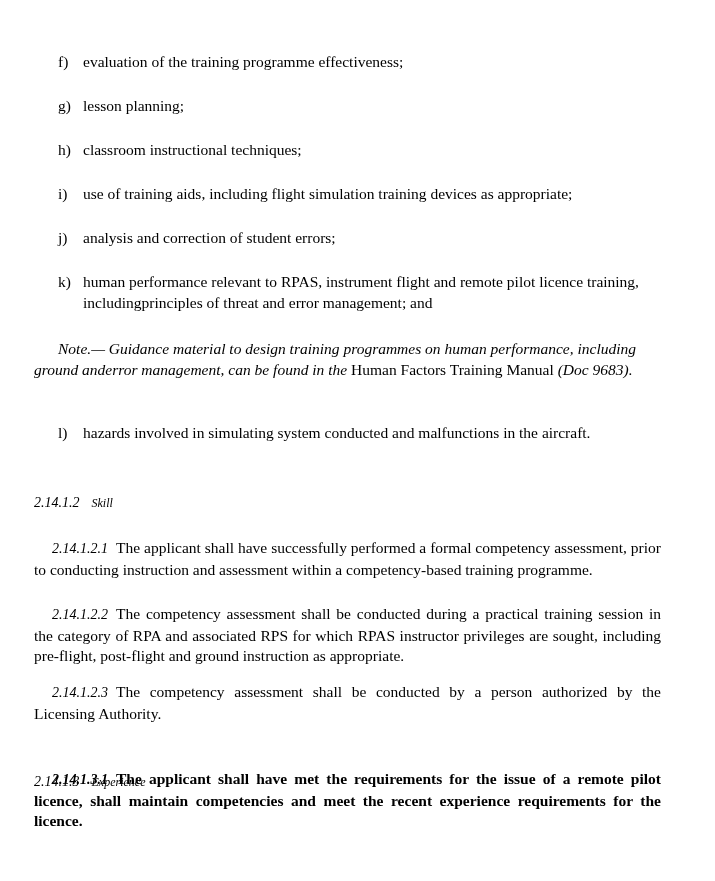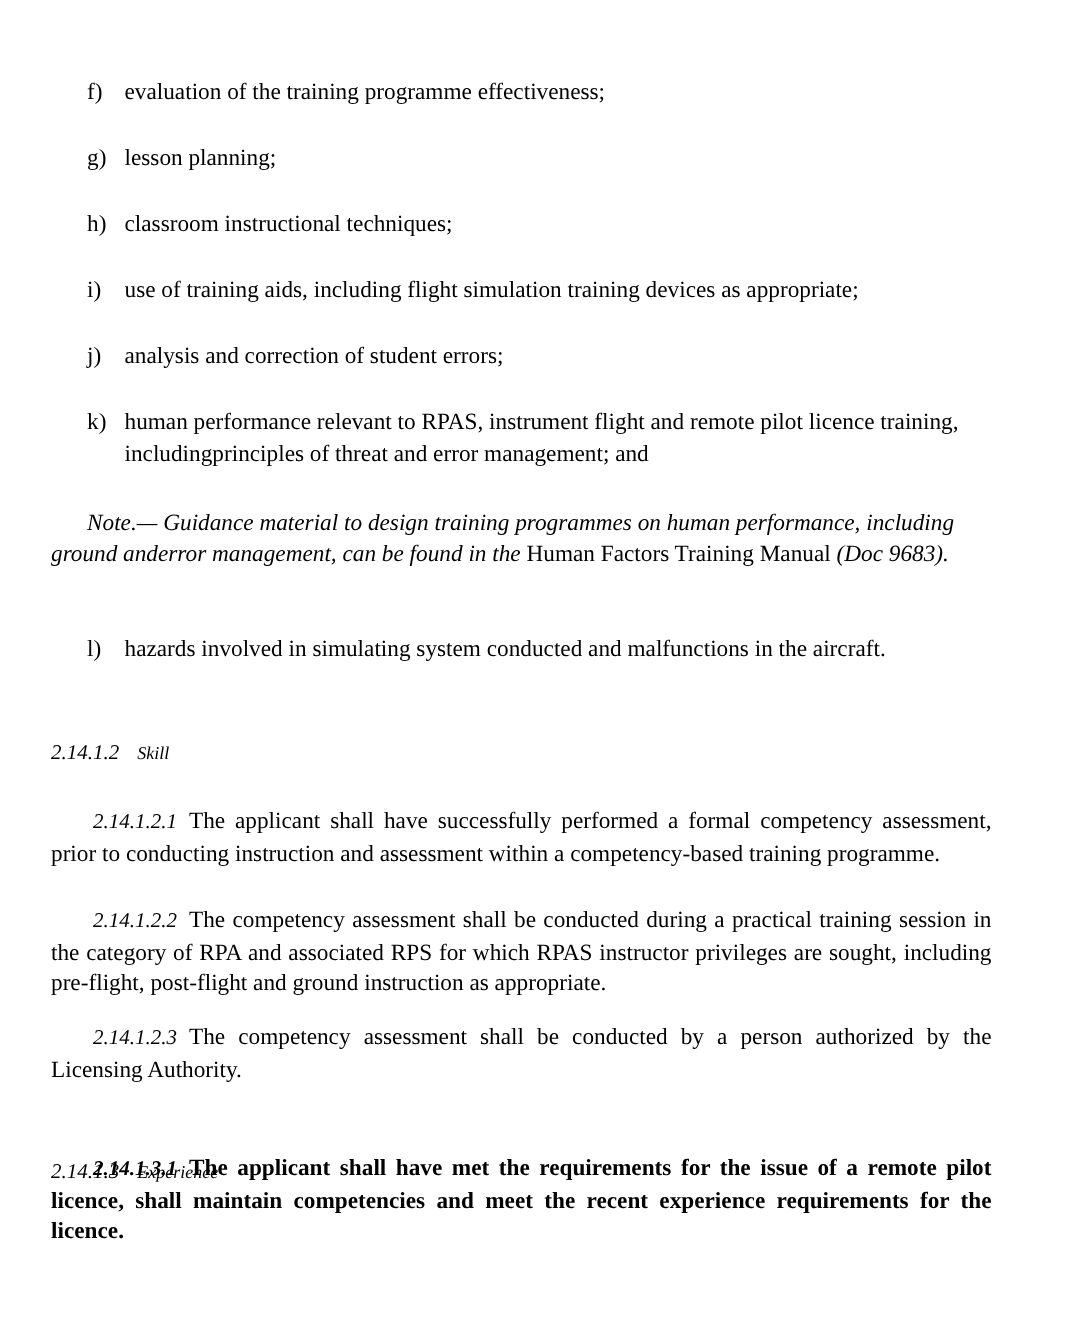--- a/index.html
+++ b/index.html
@@ -6,21 +6,21 @@
   body {
     width: 715px; height: 881px; position: relative; overflow: hidden;
     font-family: "Liberation Serif", "DejaVu Serif", serif;
     color: #000; font-size: 15.5px; line-height: 20.5px;
   }
   .abs { position: absolute; }
   .item { left: 58px; width: 605px; display: flex; }
   .item .lbl { width: 25px; flex: none; }
   .item .txt { flex: 1; }
   .para { left: 34px; width: 627px; text-align: justify; }
-  .para .num { font-style: italic; margin-left: 28px; margin-right: 8px; font-size: 14px; }
+  .para .num { font-style: italic; margin-left: 18px; margin-right: 8px; font-size: 14px; }
   .heading { left: 34px; font-style: italic; }
   .heading .hnum { font-size: 14px; margin-right: 12px; }
   .heading .htitle { font-size: 12px; }
   .note { left: 34px; width: 627px; font-style: italic; }
   .note .roman { font-style: normal; }
   .note .lead { margin-left: 24px; }
 </style>
 </head>
 <body>
 

